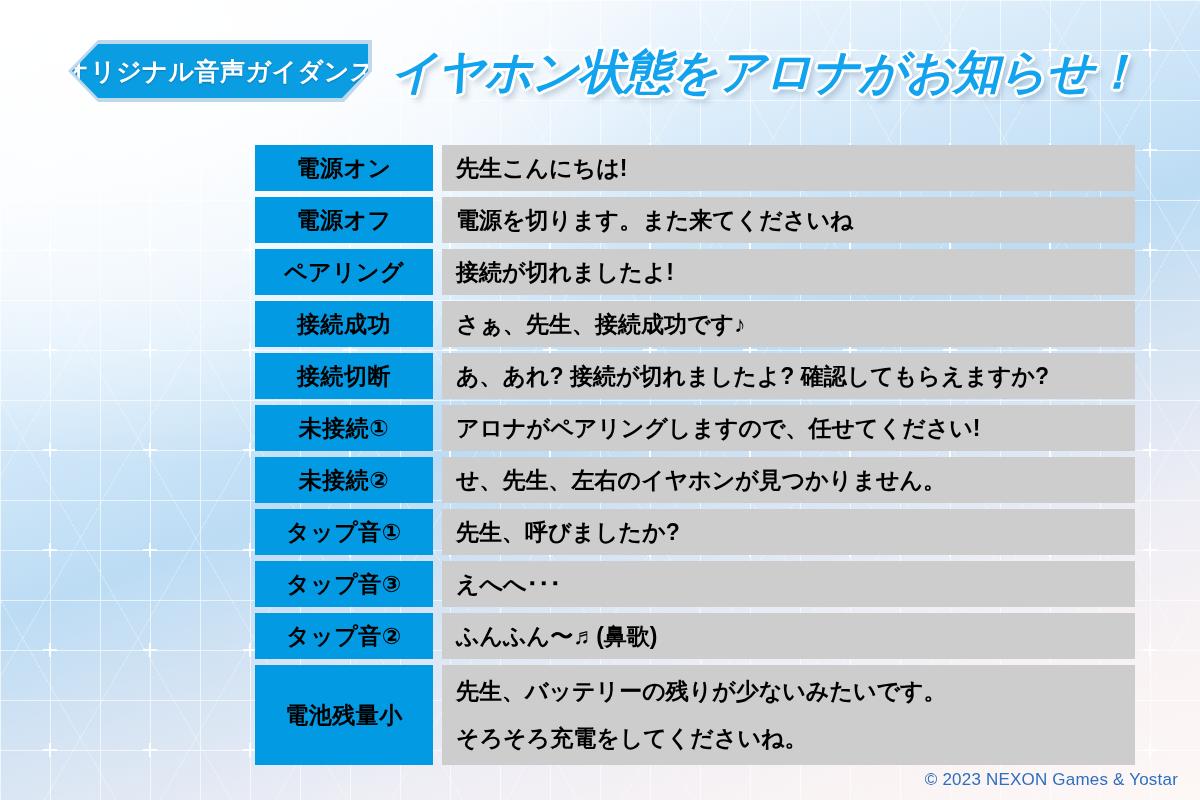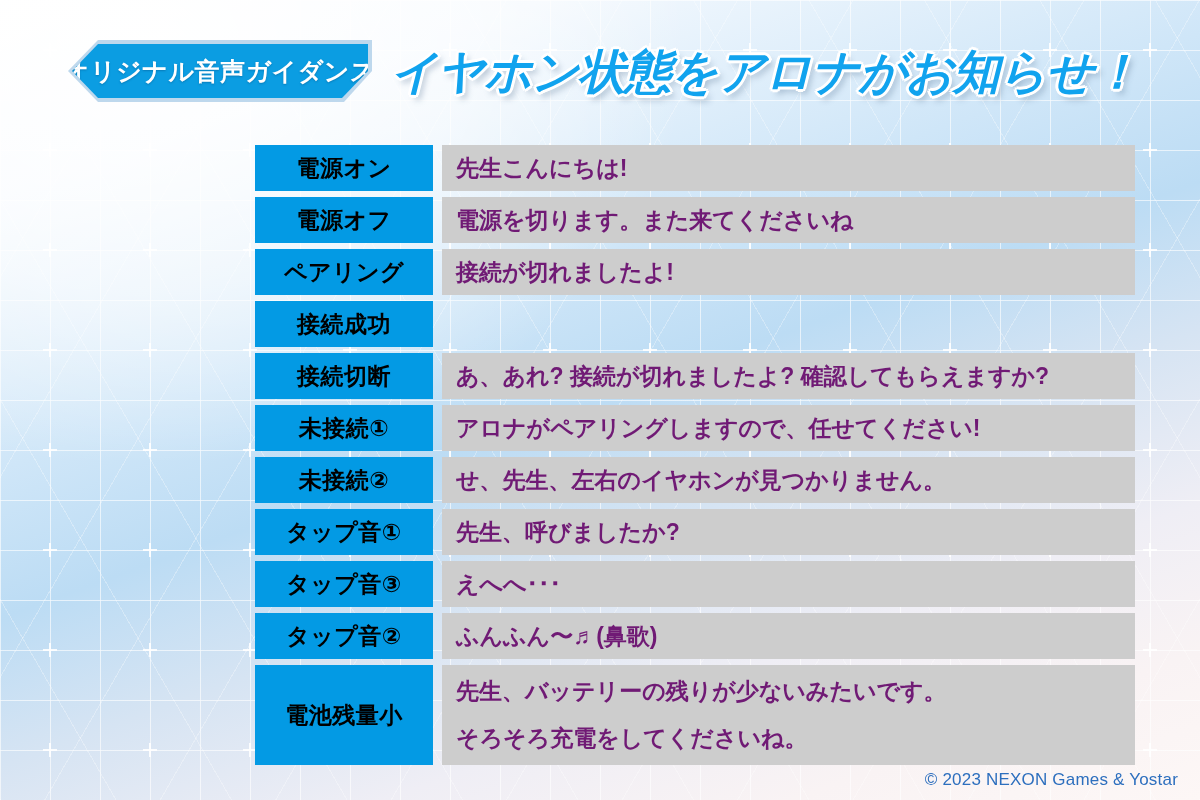--- a/index.html
+++ b/index.html
@@ -173,21 +173,21 @@
     letter-spacing: 0.5px;
   }
 
   .row-gap {
     flex: 0 0 9px;
   }
 
   .row-text {
     flex: 1 1 auto;
     background: #cdcdcd;
-    color: #701a75;
+    color: #000000;
     font-size: 23px;
     font-weight: bold;
     display: flex;
     flex-direction: column;
     justify-content: center;
     padding-left: 14px;
     box-sizing: border-box;
   }
   .row-text .line {
     line-height: 1.0;
@@ -351,20 +351,23 @@
         <div class="row">
           <div class="row-label">ペアリング</div>
           <div class="row-gap"></div>
           <div class="row-text">
             <div class="line">接続が切れましたよ!</div>
           </div>
         </div>
         <div class="row">
           <div class="row-label">接続成功</div>
           <div class="row-gap"></div>
+          <div class="row-text">
+            <div class="line">さぁ、先生、接続成功です♪</div>
+          </div>
         </div>
         <div class="row">
           <div class="row-label">接続切断</div>
           <div class="row-gap"></div>
           <div class="row-text">
             <div class="line">あ、あれ? 接続が切れましたよ? 確認してもらえますか?</div>
           </div>
         </div>
         <div class="row">
           <div class="row-label">未接続①</div>

